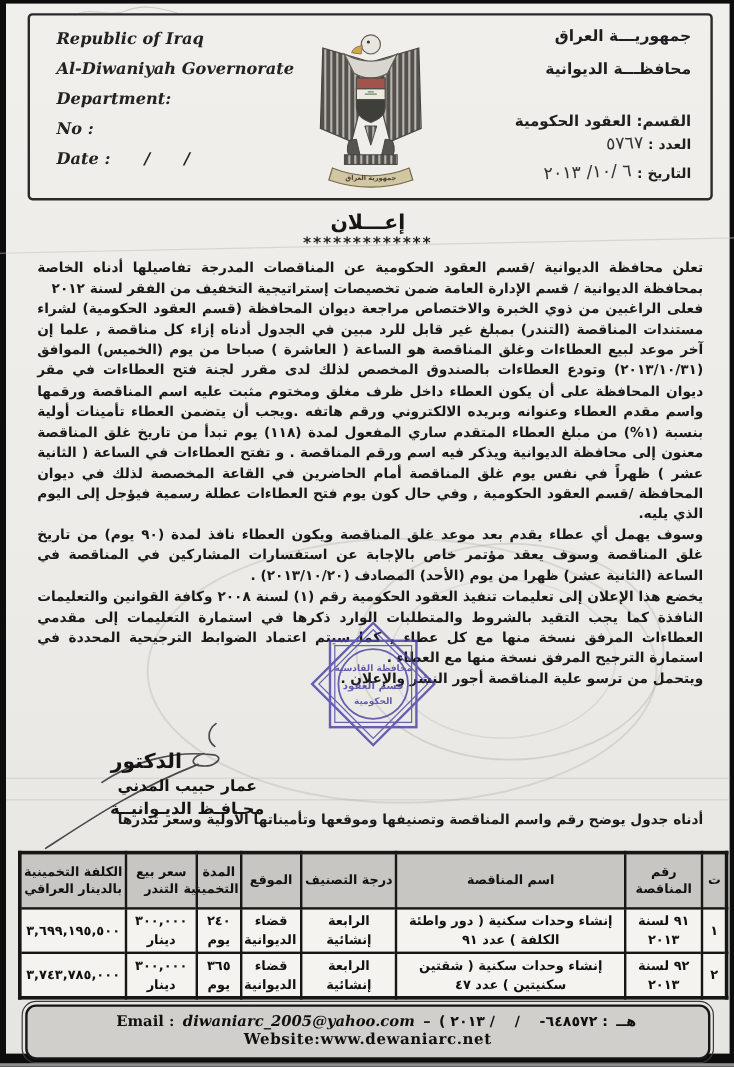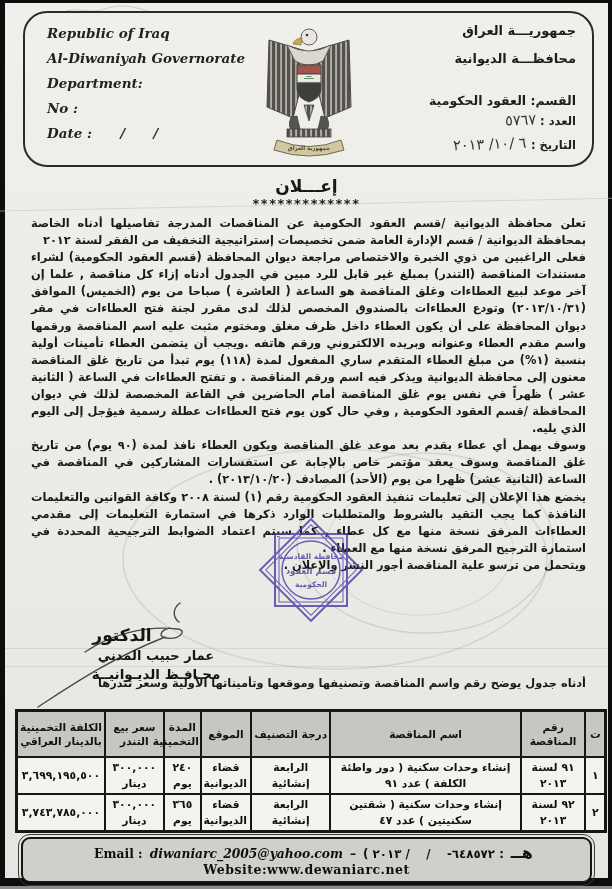--- a/index.html
+++ b/index.html
@@ -12,21 +12,21 @@
 
   
   .fold-h{position:absolute;left:0;right:0;height:1px;background:#c6c4bf;opacity:.55;}
   .fold-d{position:absolute;top:201px;left:-12px;width:640px;height:1px;background:#c9c6c0;
           transform:rotate(-1.2deg);opacity:.6;}
   .pencil{position:absolute;left:55px;top:0;opacity:.55;}
   .watermark{position:absolute;left:0;top:428px;pointer-events:none;}
 
   
   .header-box{position:absolute;top:8px;left:18px;right:14px;height:152px;
-              border:2px solid #2b2b2b;border-radius:24px;}
+              border:2px solid #2b2b2b;border-radius:4px;}
   .eng{position:absolute;left:22px;top:12px;font-family:"DejaVu Serif",serif;
        font-style:italic;font-weight:700;font-size:13.5px;color:#222;}
   .eng div{margin-bottom:9px;white-space:pre;}
   .arb{position:absolute;right:16px;top:10px;direction:rtl;text-align:right;
        font-weight:700;color:#1e1e1e;font-size:13px;}
   .arb .a1{margin-bottom:13px;}
   .arb .a2{margin-bottom:27px;}
   .arb .a3{font-size:12.5px;margin-bottom:4px;}
   .hand{display:inline-block;font-weight:400;font-size:14.5px;letter-spacing:3px;
         color:#333;transform:rotate(-2deg);direction:ltr;unicode-bidi:bidi-override;white-space:pre;}
@@ -65,21 +65,21 @@
 
   
   .footer-box{position:absolute;left:16px;right:16px;top:834px;height:42px;
               border:2px solid #161616;border-radius:9px;background:#d0cfcb;
               outline:1.5px solid #3a3a3a;outline-offset:2px;}
   .f1{display:flex;direction:ltr;justify-content:center;align-items:baseline;gap:7px;
       padding-top:4px;font-family:"DejaVu Serif",serif;font-weight:700;font-size:12.3px;color:#101010;padding-left:14px;}
   .f1 .email{font-style:italic;}
   .f1 .phone{font-family:"DejaVu Sans",sans-serif;font-size:11.8px;white-space:pre;
              direction:ltr;unicode-bidi:bidi-override;}
-  .f1 .heh{direction:rtl;font-family:"DejaVu Sans",sans-serif;font-size:16px;}
+  .f1 .heh{direction:rtl;font-family:"DejaVu Sans",sans-serif;font-size:12px;}
   .f2{text-align:center;font-family:"DejaVu Serif",serif;font-weight:700;
       font-size:12.5px;letter-spacing:.5px;color:#101010;}
 </style>
 </head>
 <body>
 
 <div class="page">
   <div class="paper">
 
     <svg class="pencil" width="92" height="14">

